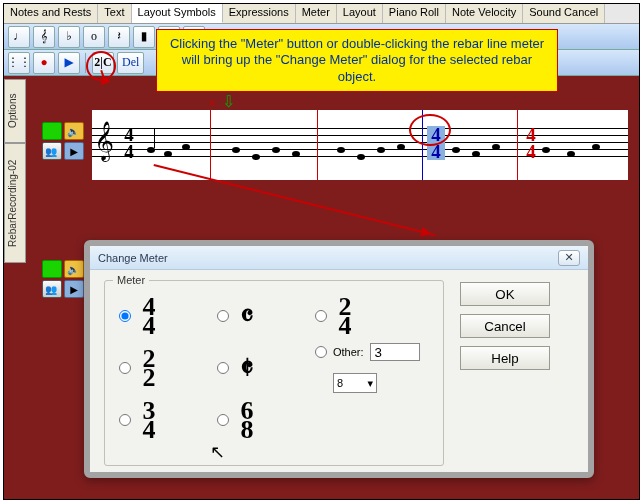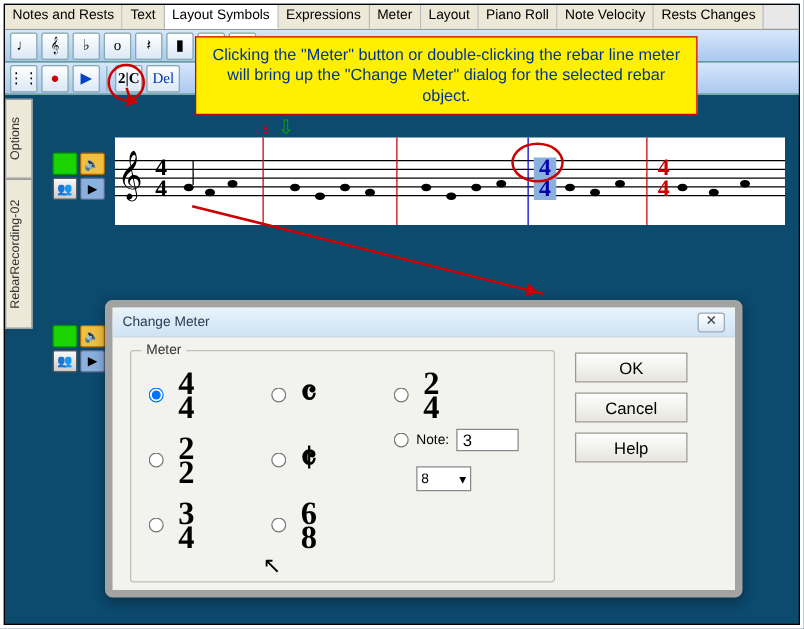--- a/index.html
+++ b/index.html
@@ -1,17 +1,17 @@
 <!DOCTYPE html>
 <html><head>
 <meta charset="utf-8">
 <style>
   * { box-sizing: border-box; margin: 0; padding: 0; }
   body { font-family: Tahoma, sans-serif; font-size: 11px; background: #fff; width: 643px; height: 503px; overflow: hidden; position: relative; }
-  .frame { position: absolute; inset: 3px; border: 1px solid #000; background: #0c4a6e; }
+  .frame { position: absolute; inset: 3px; border: 1px solid #000; background: #7f1d1d; }
   
   .tabs { display: flex; height: 20px; background: #e8e8e8; border-bottom: 1px solid #999; }
   .tab { padding: 2px 6px; border-right: 1px solid #bbb; background: #ece9d8; color: #000; cursor: pointer; white-space: nowrap; font-size: 11px; }
   .tab.active { background: #fff; font-weight: normal; border-bottom: 1px solid #fff; position: relative; top: 0; }
   
   .toolbar { display: flex; align-items: center; height: 26px; background: linear-gradient(#d6e7fb,#abc8ee); border-bottom: 1px solid #7a9; padding: 0 4px; gap: 3px; }
   .tb-btn { width: 22px; height: 22px; border: 1px solid #8aa; background: linear-gradient(#fff,#dbe8f7); border-radius: 2px; display: inline-flex; align-items: center; justify-content: center; cursor: pointer; font-family: serif; font-size: 12px; }
   .tb-sep { width: 2px; height: 20px; border-left: 1px solid #8aa; margin: 0 2px; }
   .tb-txt { width: auto; min-width: 24px; padding: 0 4px; font-family: Tahoma; color: #0033aa; }
   .callout { position: absolute; left: 152px; top: 25px; width: 402px; background: #fff000; border: 1px solid #c00; padding: 6px 10px; color: #003399; text-align: center; font-size: 13px; line-height: 1.25; z-index: 30; }
@@ -68,21 +68,21 @@
 
   <div class="tabs">
     <div class="tab">Notes and Rests</div>
     <div class="tab">Text</div>
     <div class="tab active">Layout Symbols</div>
     <div class="tab">Expressions</div>
     <div class="tab">Meter</div>
     <div class="tab">Layout</div>
     <div class="tab">Piano Roll</div>
     <div class="tab">Note Velocity</div>
-    <div class="tab">Rests Changes</div>
+    <div class="tab">Sound Cancel</div>
   </div>
 
   <div class="toolbar">
     <span class="tb-btn">♩</span>
     <span class="tb-btn">𝄞</span>
     <span class="tb-btn">♭</span>
     <span class="tb-btn">o</span>
     <span class="tb-btn">𝄽</span>
     <span class="tb-btn">▮</span>
     <span class="tb-btn">⌗</span>
@@ -199,21 +199,21 @@
           <label class="radio-item">
             <input type="radio" name="m" style="">
             <span class="big-meter"><span>2</span><span class="den">2</span></span>
           </label>
           <label class="radio-item">
             <input type="radio" name="m" style="">
             <span class="big-meter" style="font-size:30px">𝄵</span>
           </label>
           <div class="radio-item other-box" style="grid-column:3; grid-row:2; flex-wrap:wrap; width:110px">
             <input type="radio" name="m" style="">
-            <span>Note:</span>
+            <span>Other:</span>
             <input class="num" value="3" style="">
             <div class="combo" style="margin-left:18px;margin-top:6px">
               <span>8</span>
               <span>▾</span>
             </div>
           </div>
           <label class="radio-item">
             <input type="radio" name="m" style="">
             <span class="big-meter"><span>3</span><span class="den">4</span></span>
           </label>

